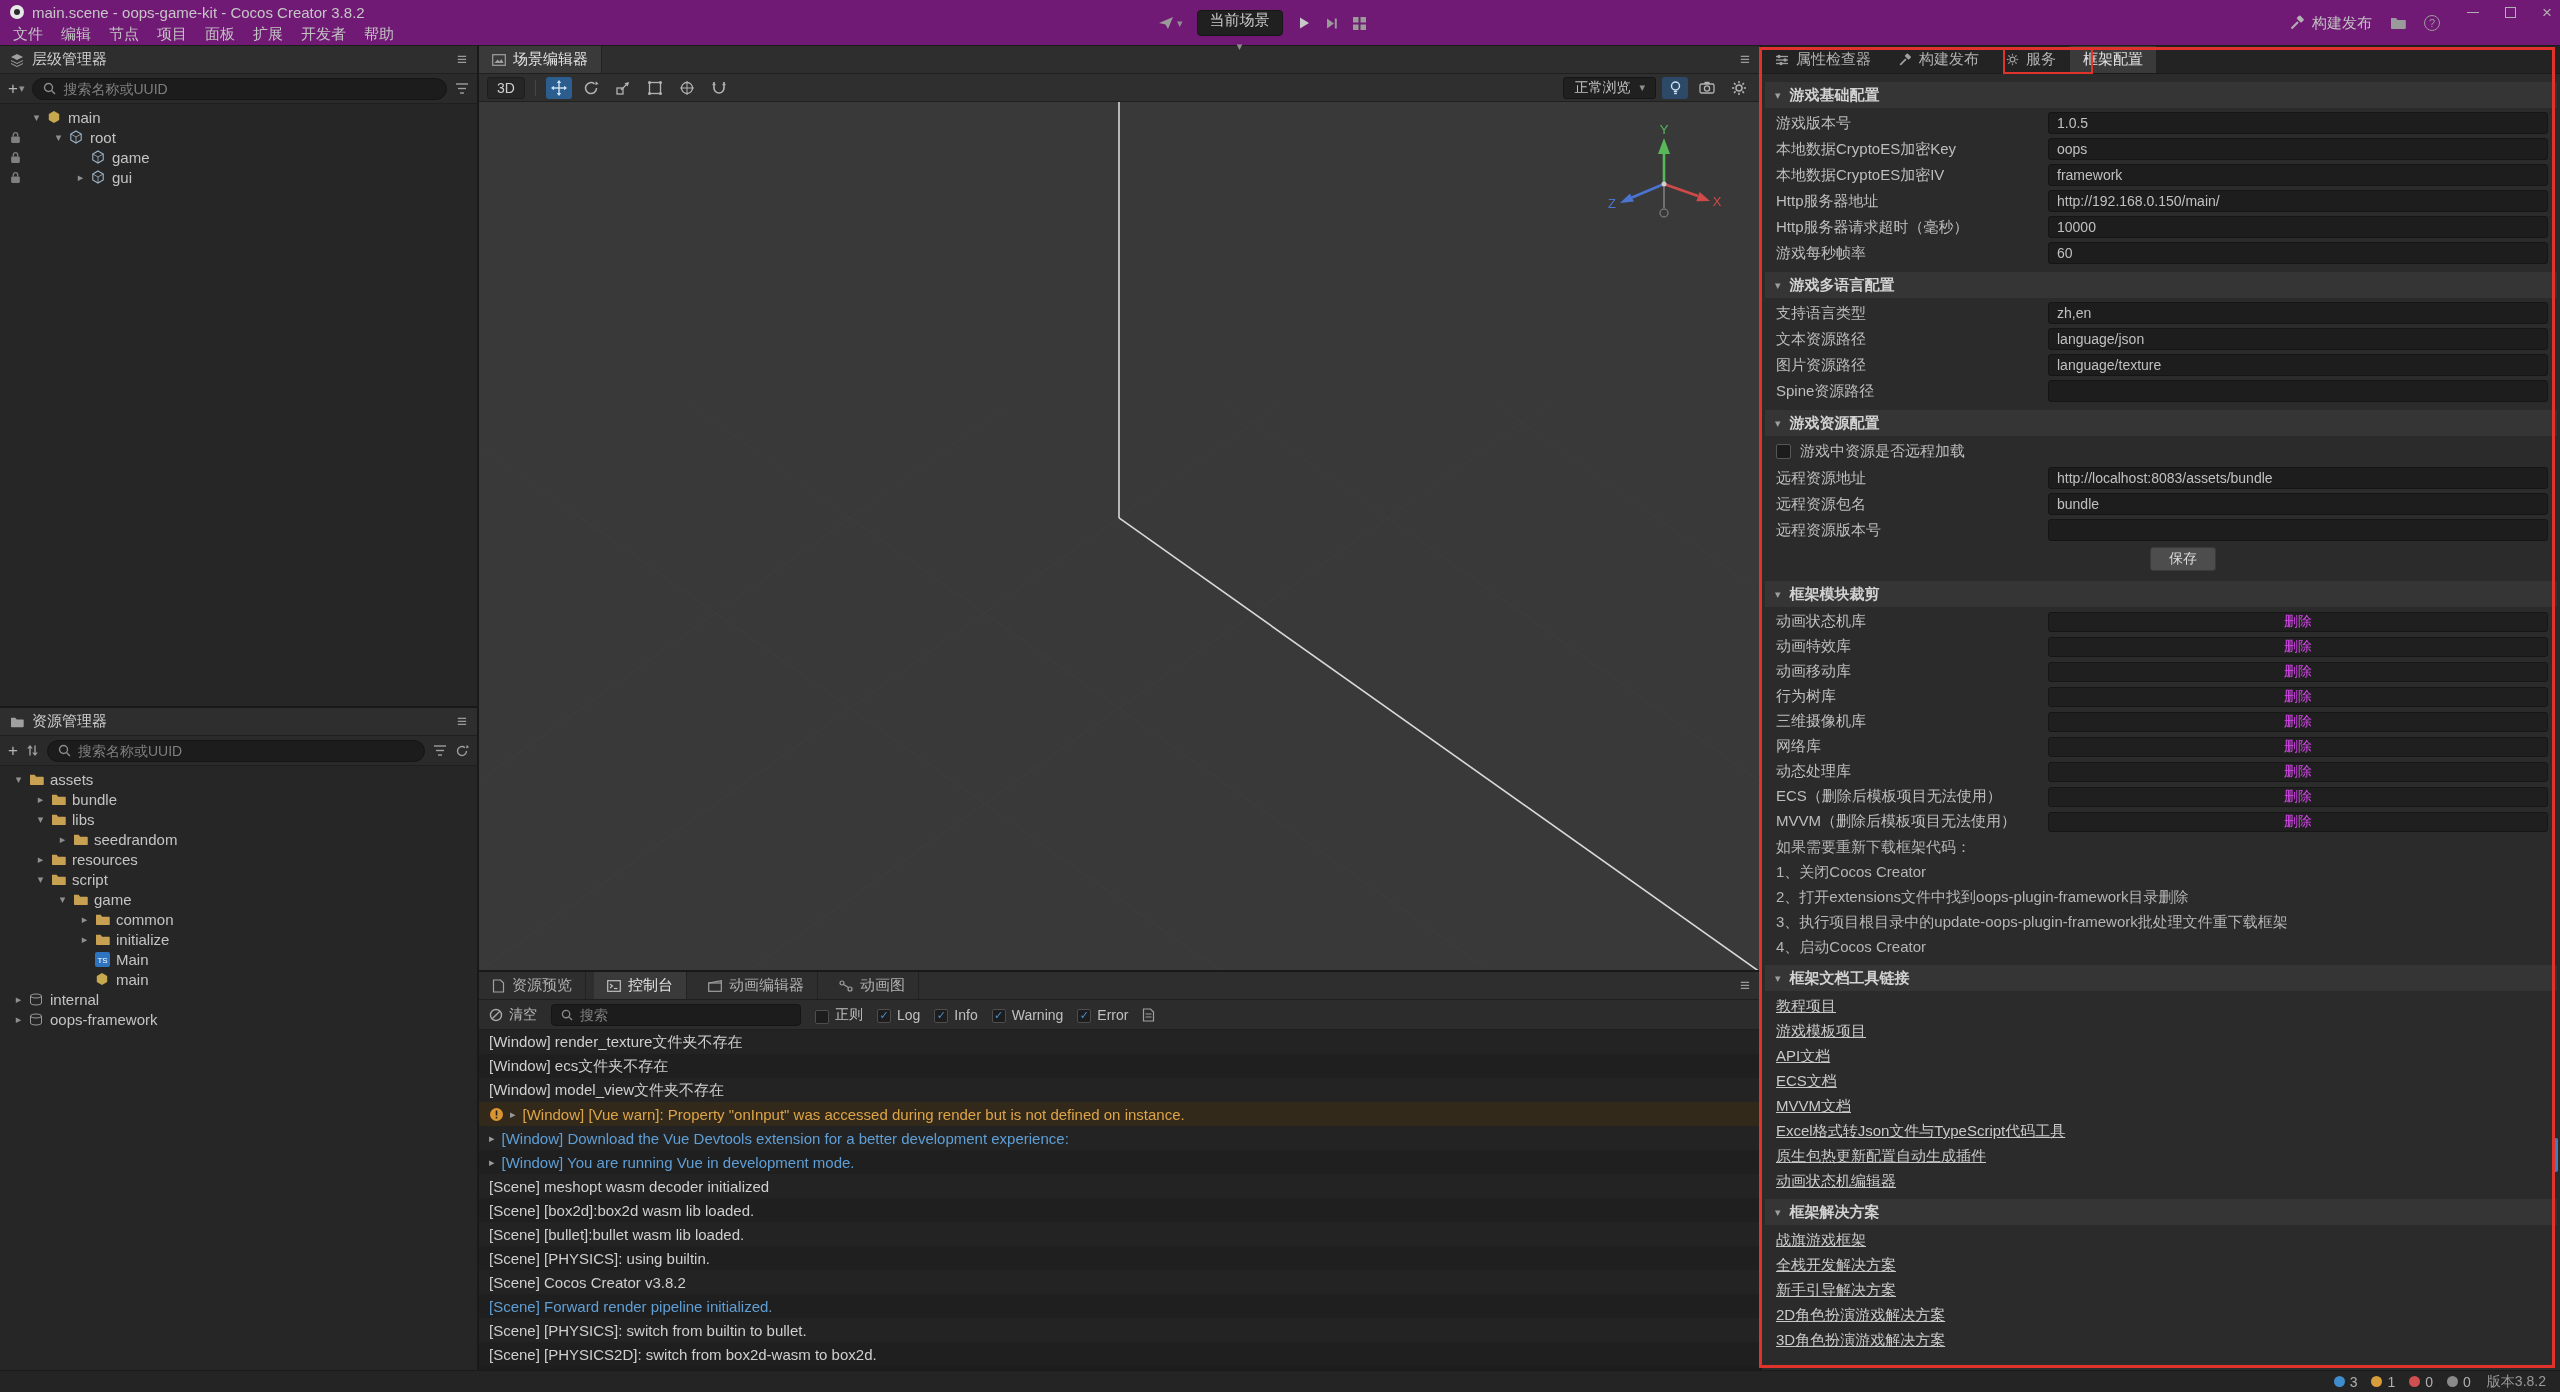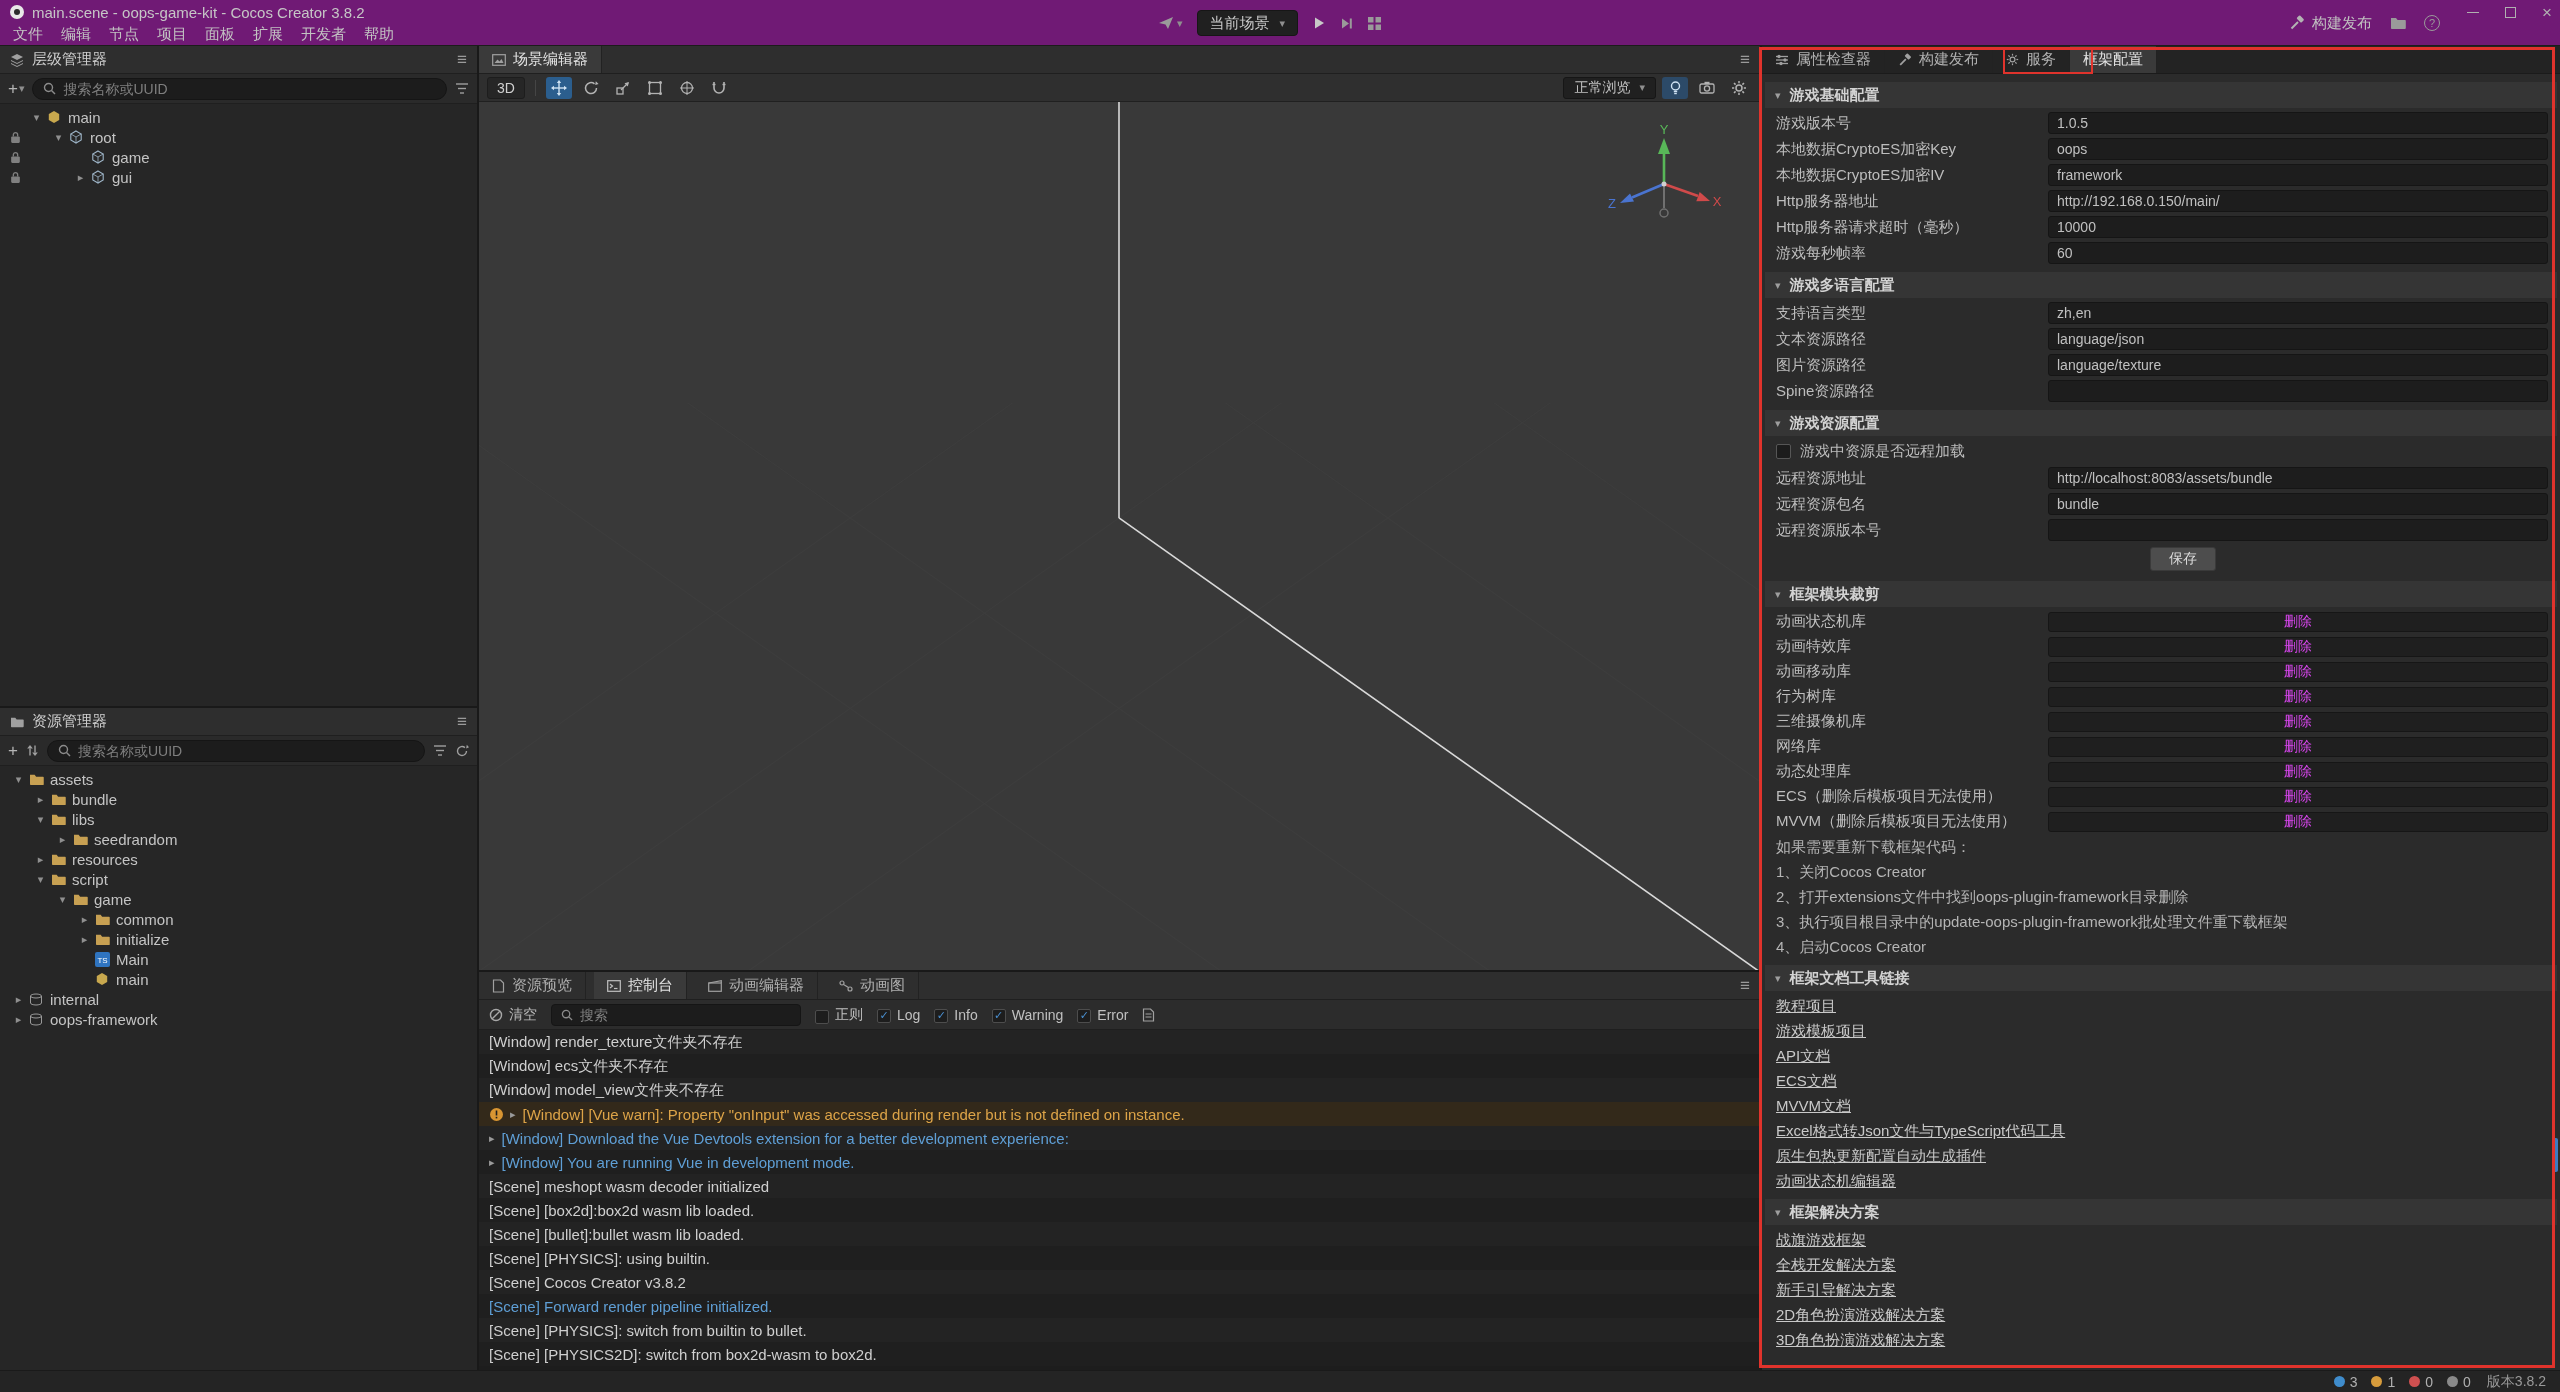--- a/index.html
+++ b/index.html
@@ -10,21 +10,21 @@
   
   #titlebar{position:absolute;left:0;top:0;width:2560px;height:46px;background:#701a75;border-bottom:1px solid #1c1c1c;z-index:5;}
   .app-icon{position:absolute;left:10px;top:5px;width:14px;height:14px;border-radius:50%;background:#e8e8e8;}
   .app-icon::after{content:"";position:absolute;left:4px;top:4px;width:6px;height:6px;border-radius:50%;background:#2b2b2b;}
   .win-title{position:absolute;left:32px;top:4px;font-size:15px;color:#c6c6c6;white-space:nowrap;}
   .menubar{position:absolute;left:4px;top:22px;height:24px;display:flex;align-items:center;}
   .menu-item{padding:0 9px;font-size:15px;color:#c2c2c2;line-height:24px;cursor:default;}
   .tb-center{position:absolute;left:1158px;top:0;height:46px;display:flex;align-items:center;gap:14px;}
   .icon-btn{display:flex;align-items:center;gap:3px;cursor:default;}
   .mini-caret{font-size:11px;color:#8f8f8f;}
-  .scene-select{height:26px;background:#202020;border:1px solid #161616;border-radius:4px;display:flex;align-items:center;gap:10px;padding:0 12px;font-size:15px;color:#c9c9c9;}
+  .scene-select{height:26px;background:#202020;border:1px solid #161616;border-radius:4px;display:flex;align-items:center;gap:10px;padding:0 12px;font-size:15px;color:#c9c9c9;flex-direction:column;}
   .tb-right{position:absolute;right:120px;top:0;height:46px;display:flex;align-items:center;gap:18px;}
   .build-btn{display:flex;align-items:center;gap:7px;font-size:15px;color:#c0c0c0;}
   .help-circle{width:16px;height:16px;border:1.3px solid #9a9a9a;border-radius:50%;color:#9a9a9a;font-size:11px;display:flex;align-items:center;justify-content:center;}
   .win-controls{position:absolute;top:0;right:8px;height:24px;display:flex;align-items:center;gap:26px;color:#b0b0b0;}
   .wc-min{width:12px;border-bottom:1.5px solid #b0b0b0;height:1px;}
   .wc-max{width:11px;height:11px;border:1.5px solid #b0b0b0;}
   .wc-close{font-size:17px;line-height:17px;color:#b0b0b0;}
 
   
   .panel{position:absolute;background:#262626;display:flex;flex-direction:column;overflow:hidden;}

